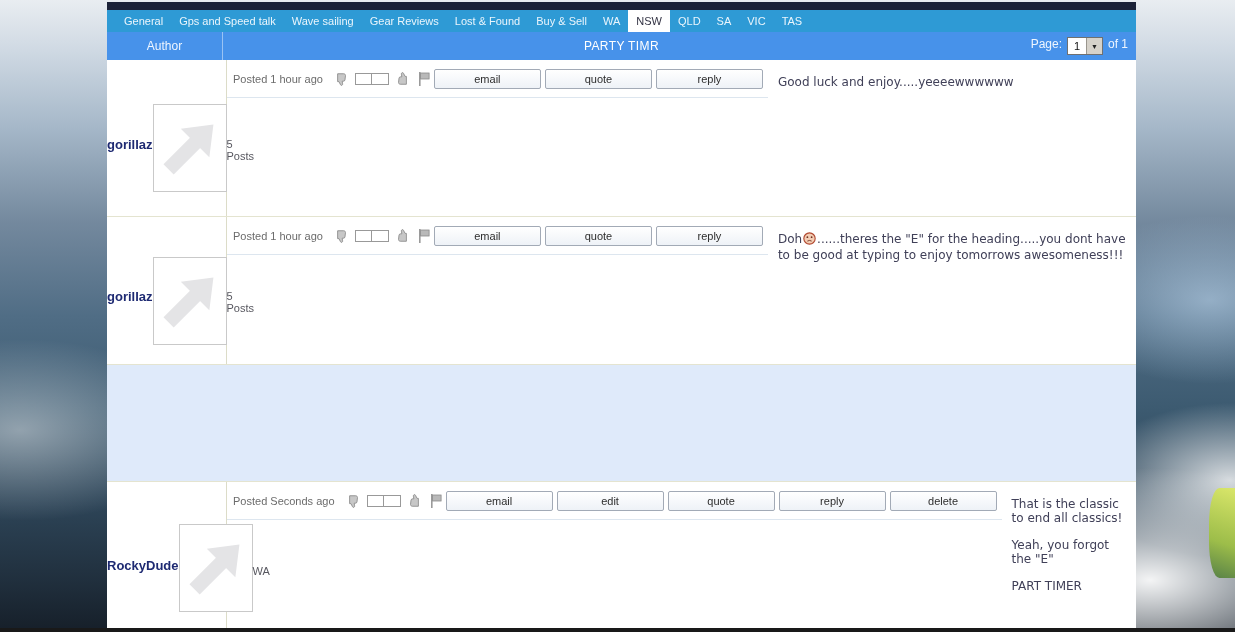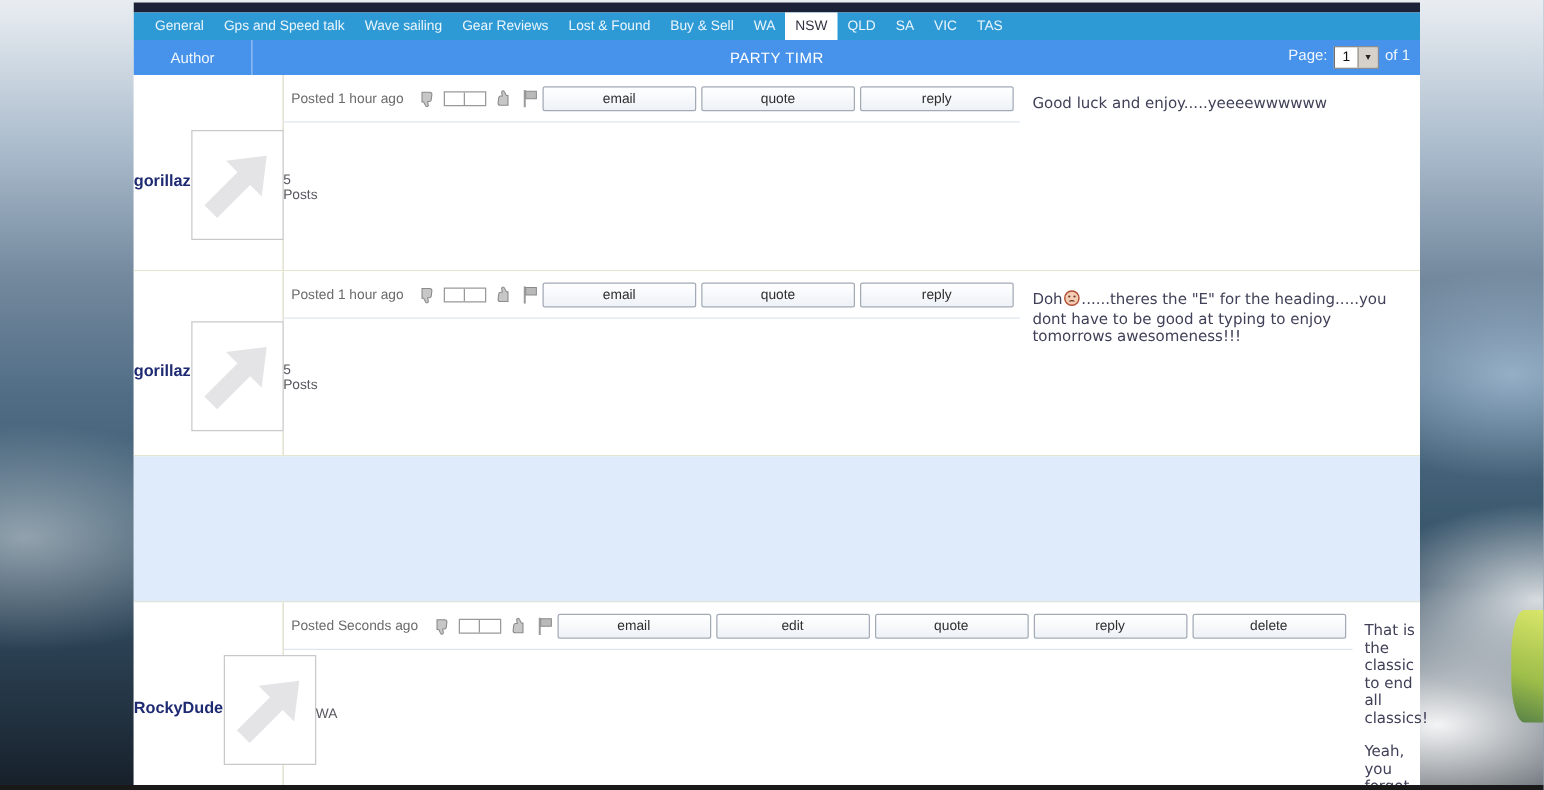--- a/index.html
+++ b/index.html
@@ -23,42 +23,42 @@
   
   .content { position:absolute; left:107px; top:2px; width:1029px; height:632px; background:#fff; display:flex; flex-direction:column; z-index:10; }
 
   .topstrip { height:8px; background:#1b2238; }
 
   .nav { height:22px; background:#2e9ad5; display:flex; align-items:stretch; padding-left:9px; font-size:11px; color:#eaf5fc; }
   .nav-item { display:flex; align-items:center; padding:0 8px; cursor:pointer; white-space:nowrap; }
   .nav-item.active { background:#ffffff; color:#333344; }
 
   .thread-header { position:relative; height:28px; background:#4792ea; color:#eef6ff; font-size:12px; display:flex; align-items:center; }
-  .author-head { width:95px; height:100%; display:flex; align-items:center; justify-content:center; border-right:1px solid rgba(255,255,255,0.45); }
+  .author-head { width:116px; height:100%; display:flex; align-items:center; justify-content:center; border-right:1px solid rgba(255,255,255,0.45); }
   .thread-title { position:absolute; left:0; right:0; text-align:center; letter-spacing:.4px; color:#ffffff; }
   .page-ctrl { position:absolute; right:8px; display:flex; align-items:flex-start; gap:5px; font-size:12px; }
   .page-select { display:flex; height:18px; border:1px solid #707070; background:#fff; cursor:pointer; }
   .page-select-value { width:18px; display:flex; align-items:center; justify-content:center; font-size:11px; color:#111; background:#fff; }
   .page-select-arrow { width:16px; display:flex; align-items:center; justify-content:center; background:#d6d2ca; border-left:1px solid #9a968e; font-size:7px; color:#222; }
 
   .post { display:flex; background:#fff; border-bottom:1px solid #e4e4d0; }
   .post-author { width:120px; border-right:1px solid #dcdcc8; display:flex; flex-direction:row; align-items:center; flex-shrink:0; }
   .author-name { font-size:13px; font-weight:bold; color:#1e2a72; }
   .avatar-box { width:88px; height:88px; border:1px solid #c9c9c9; background:#fff; margin-top:8px; display:flex; align-items:center; justify-content:center; }
   .author-meta { font-size:11px; color:#57575f; margin-top:11px; }
 
   .post-main { flex:1; display:flex; flex-direction:row; min-width:0; }
   .post-topbar { height:38px; display:flex; align-items:center; border-bottom:1px solid #dde6ef; padding-left:6px; }
   .posted { font-size:11px; color:#6b6b6b; white-space:nowrap; }
   .rate-icons { display:flex; align-items:center; gap:6px; margin-left:12px; }
   .vote-boxes { display:flex; width:34px; height:12px; border:1px solid #999; background:#fff; }
   .vote-box { flex:1; }
   .vote-box:first-child { border-right:1px solid #999; }
   .btn-row { margin-left:auto; display:flex; margin-right:5px; }
-  .pbtn { width:123px; height:20px; margin-left:4px; border:1px solid #a2aab6; border-radius:2px;
+  .pbtn { width:107px; height:20px; margin-left:4px; border:1px solid #a2aab6; border-radius:2px;
     background:linear-gradient(#ffffff, #eef2f7); font-size:11px; color:#2e2e2e;
     font-family:"Liberation Sans", sans-serif; cursor:pointer; display:flex; align-items:center; justify-content:center; }
   .post-body { padding:15px 10px 0 10px; font-size:12px; color:#404058; font-family:"DejaVu Sans", sans-serif; }
   .post-body p { margin-bottom:14px; white-space:pre-wrap; }
   .emoji { display:inline-block; vertical-align:-2px; margin:0 1px; }
 
   .ad-gap { height:117px; background:#dfeafa; border-bottom:1px solid #e4e4d0; }
   .p1 { height:157px; } .p2 { height:148px; } .p3 { height:152px; border-bottom:none; }
   .p1 .post-author, .p2 .post-author { padding-top:12px; }
   .p3 .post-author { padding-top:14px; }

